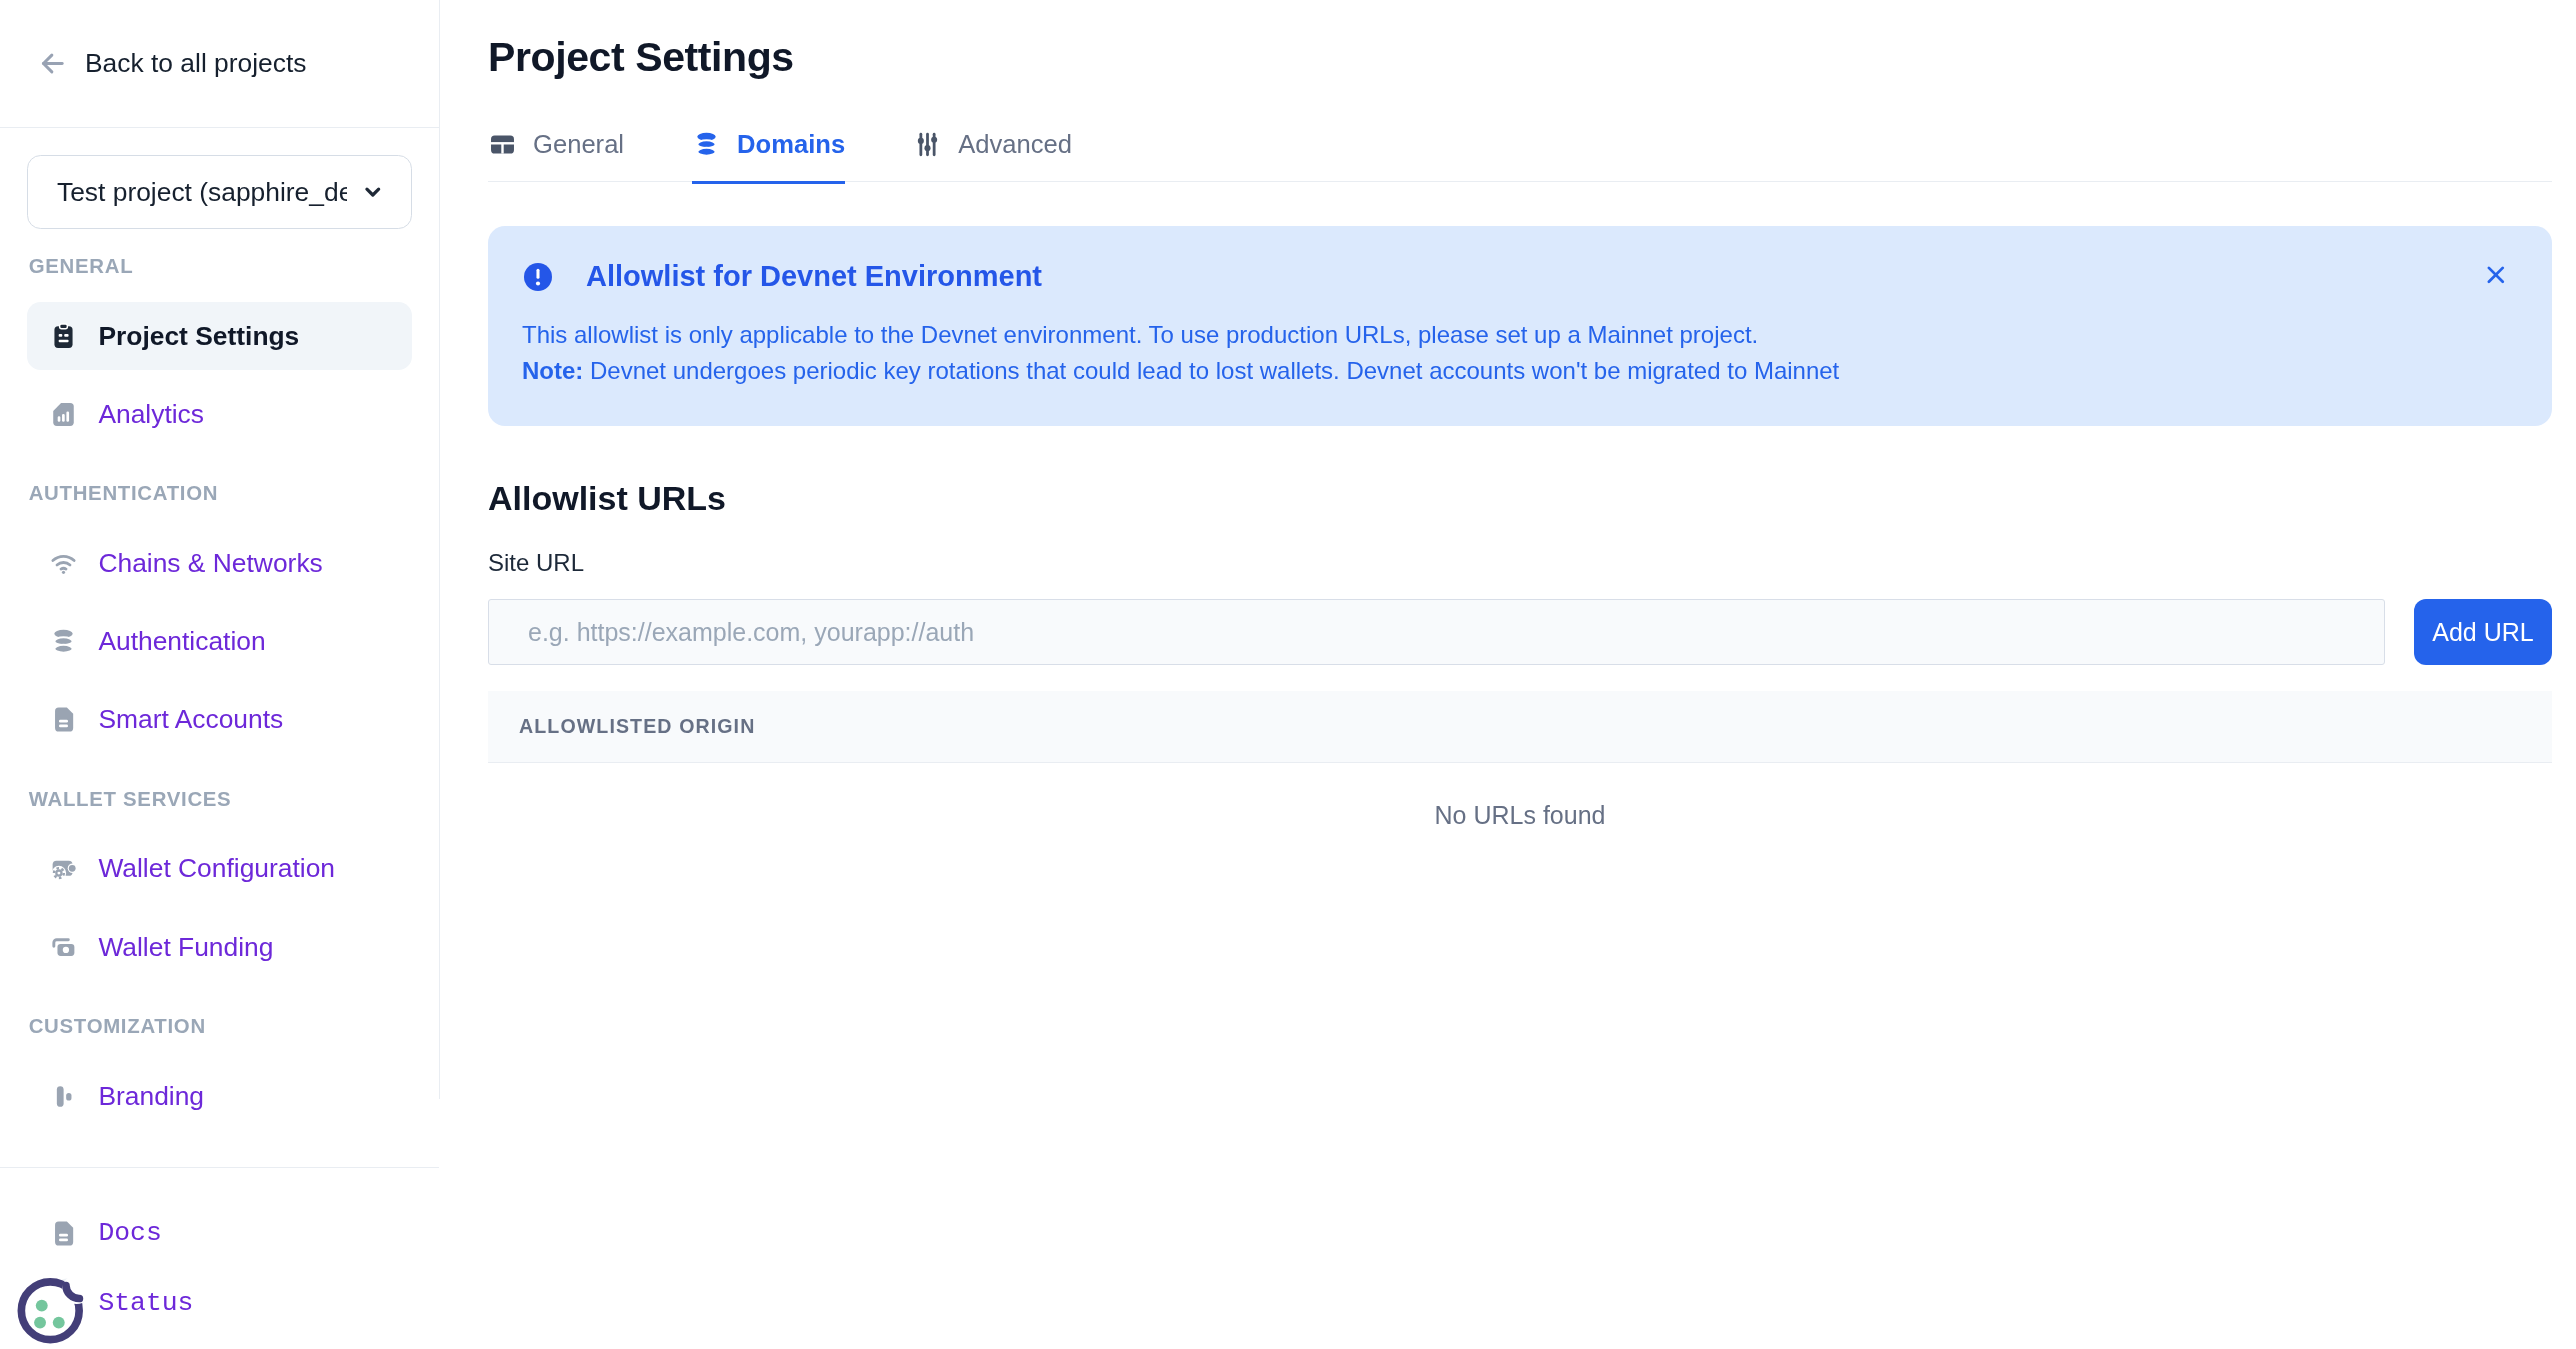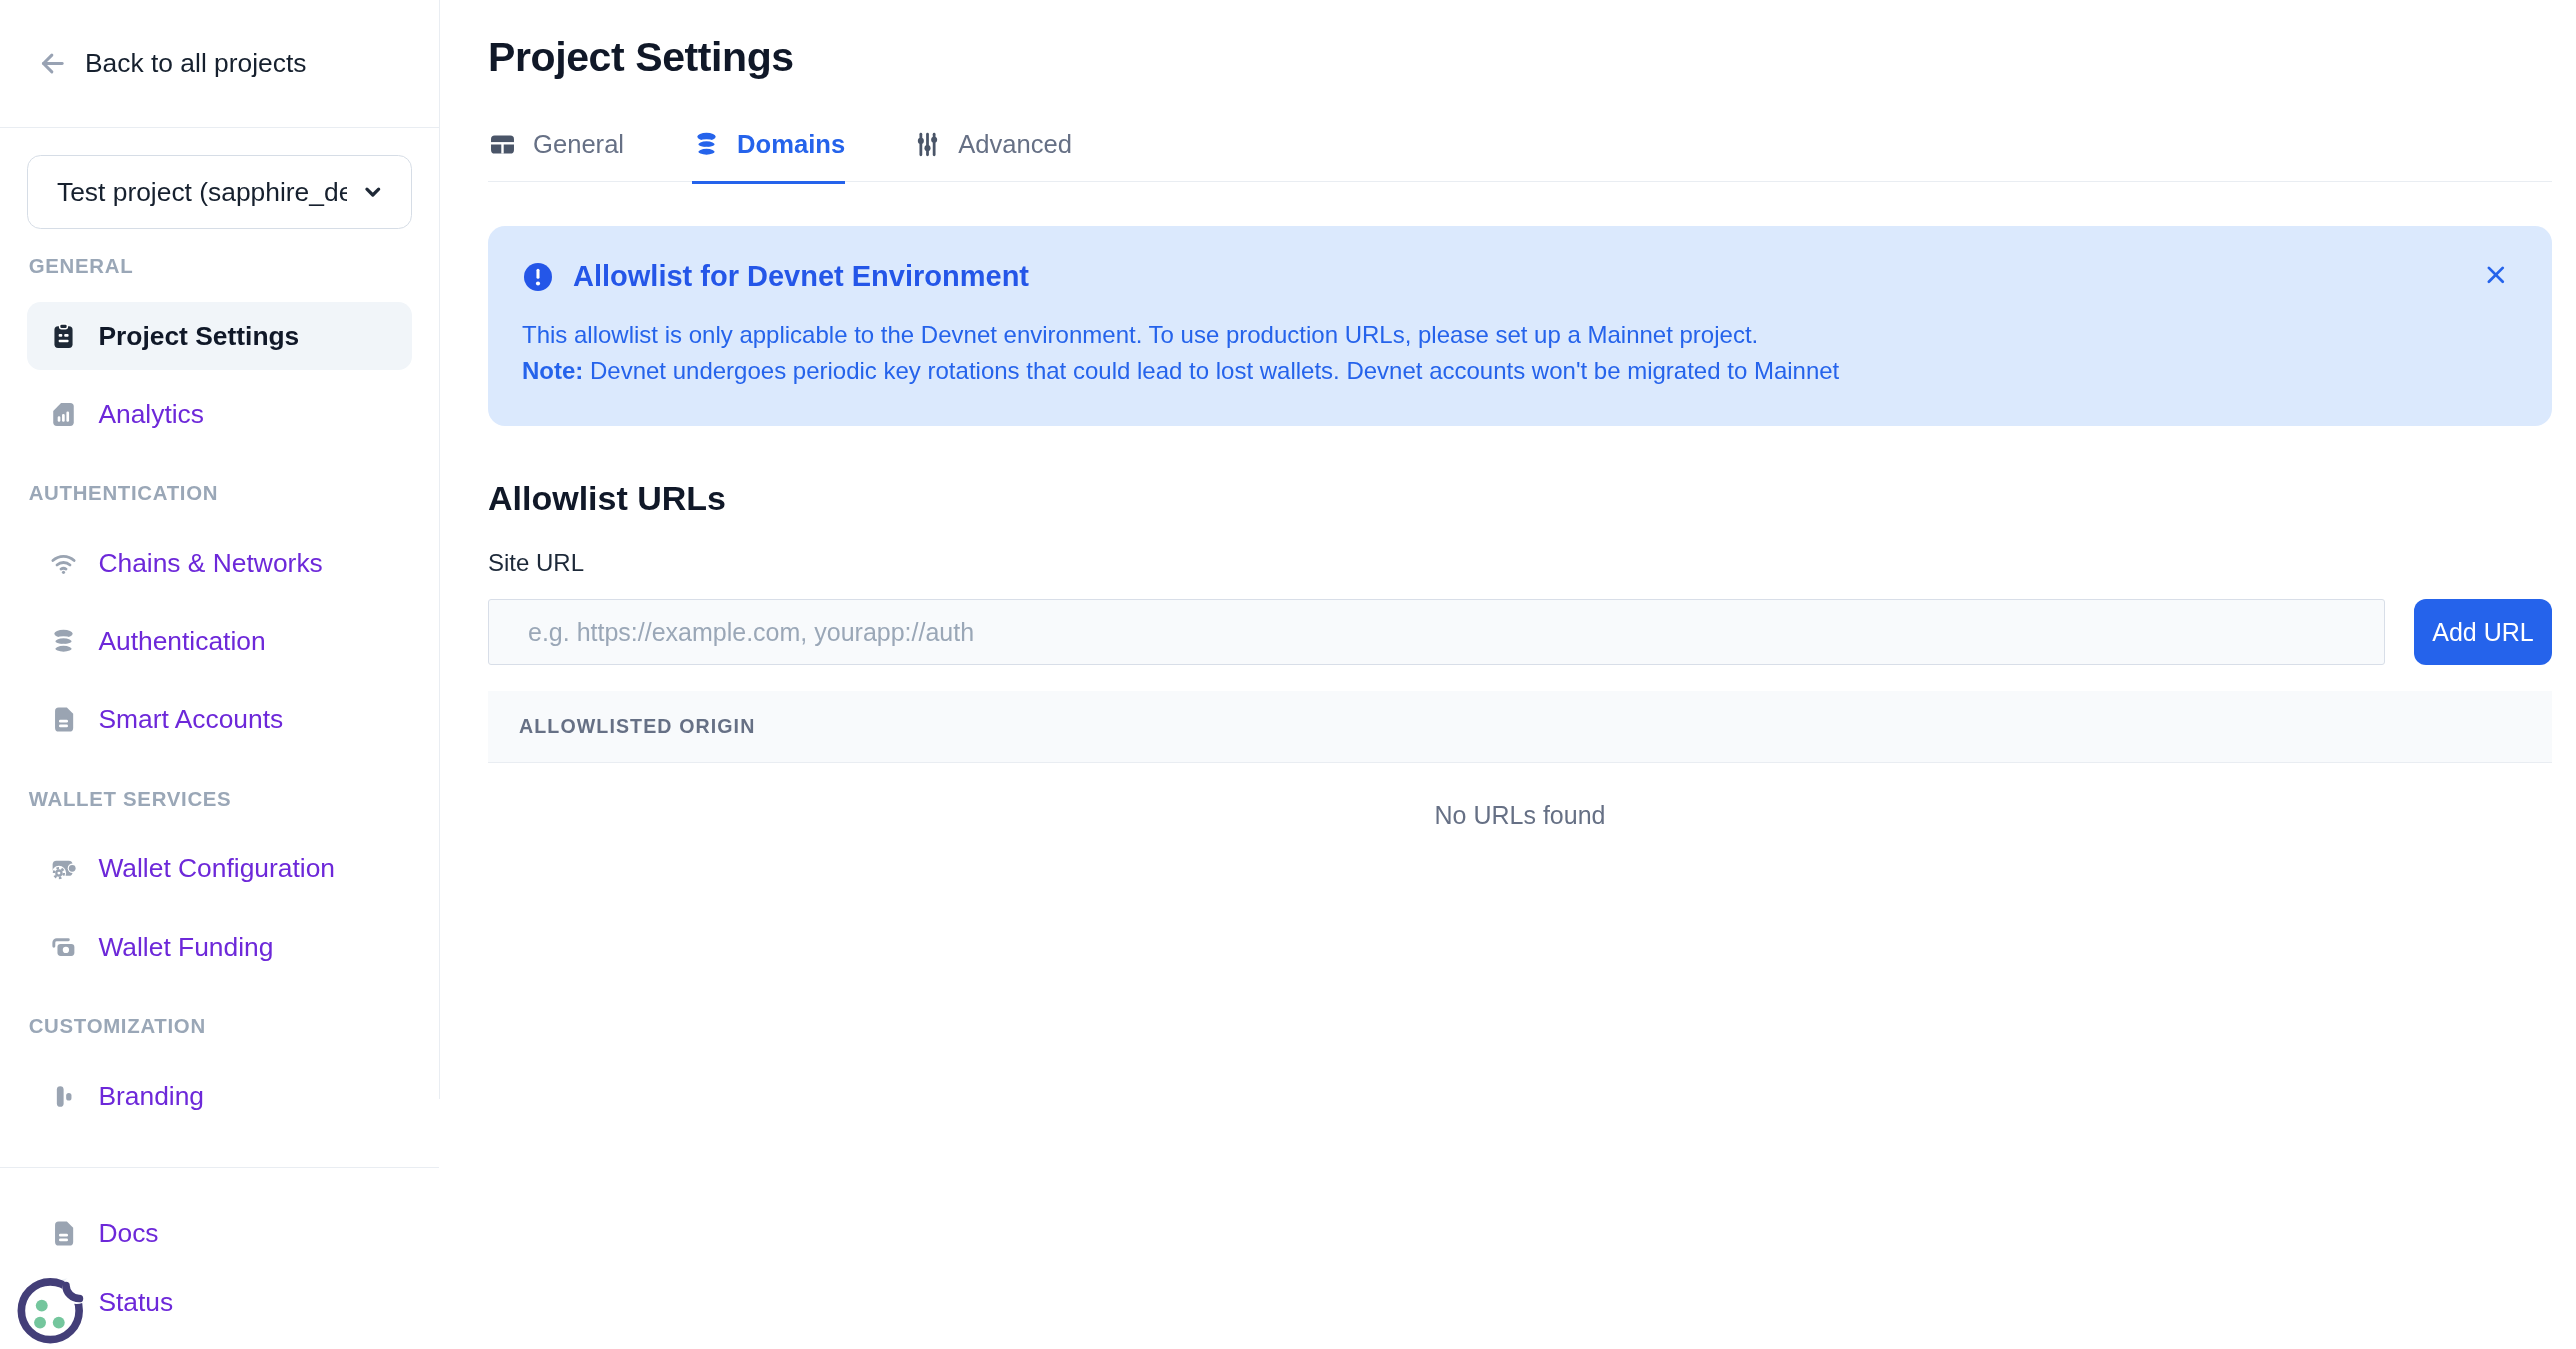--- a/index.html
+++ b/index.html
@@ -19,35 +19,35 @@
   .sb-nav { position:absolute; top:240px; left:0; right:0; height:878px; padding:0 27px; overflow:hidden; }
   .sec-label { font-size:20.4px; font-weight:700; letter-spacing:0.7px; color:#9aa7b7; margin:34px 1.7px 0; }
   .sec-label:first-child { margin-top:15.3px; }
   .nav-item { height:68px; border-radius:13.6px; display:flex; align-items:center; gap:20.4px;
     padding:0 22px; font-size:26.4px; font-weight:500; color:#6d28d9; margin-top:10.2px; cursor:pointer; }
   .sec-label + .nav-item { margin-top:24px; }
   .nav-item.active { background:#f1f5f9; font-weight:600; color:#101828; }
   .icon { display:inline-flex; flex:none; }
   .sb-footer { position:absolute; top:1167px; left:0; right:0; bottom:0;
     border-top:1.7px solid #e9edf2; padding:31px 27px 0; background:#fff; }
-  .sb-footer .nav-item { margin-top:0; }
+  .sb-footer .nav-item { margin-top:0;font-family:Liberation Mono, monospace; }
   .sb-footer .nav-item + .nav-item { margin-top:1.7px; }
   .cookie-widget { position:absolute; left:12px; top:1268px; width:85px; height:82px; z-index:5; cursor:pointer; }
 
   
   .main { position:absolute; left:440px; top:0; right:0; bottom:0; padding:0 24px 0 48px; }
   .page-title { margin-top:34px; font-size:41px; font-weight:800; letter-spacing:-0.4px; color:#101828; }
   .tabs { margin-top:49px; display:flex; gap:68px; border-bottom:1.7px solid #e9edf2; }
   .tab { display:flex; align-items:center; gap:16px; padding-bottom:22px; font-size:25.6px;
     font-weight:500; color:#667085; border-bottom:3.4px solid transparent; margin-bottom:-2.6px; cursor:pointer; }
   .tab.active { color:#2563eb; font-weight:600; border-bottom-color:#2563eb; }
 
   .banner { margin-top:44px; background:#dbe9fd; border-radius:17px; position:relative;
     padding:34px 102px 37px 34px; }
-  .banner-title-row { display:flex; align-items:center; gap:19px; }
+  .banner-title-row { display:flex; align-items:center; gap:32px; }
   .banner-title { font-size:29px; font-weight:600; color:#2456e8; }
   .banner-body { margin-top:24px; font-size:24px; line-height:36px; color:#2563eb; }
   .banner-close { position:absolute; top:36px; right:43px; width:25.6px; height:25.6px; cursor:pointer; }
 
   .section-heading { margin-top:53px; font-size:34px; font-weight:800; color:#101828; }
   .field-label { margin-top:31px; font-size:24px; color:#1d2939; }
   .url-row { margin-top:22px; display:flex; gap:29px; height:66px; }
   .url-input { flex:1; background:#f8fafc; border:1.7px solid #d8dee8; border-radius:3px;
     padding:0 39px; font-size:25px; color:#101828; outline:none;
     font-family:"Liberation Sans","DejaVu Sans",sans-serif; }

